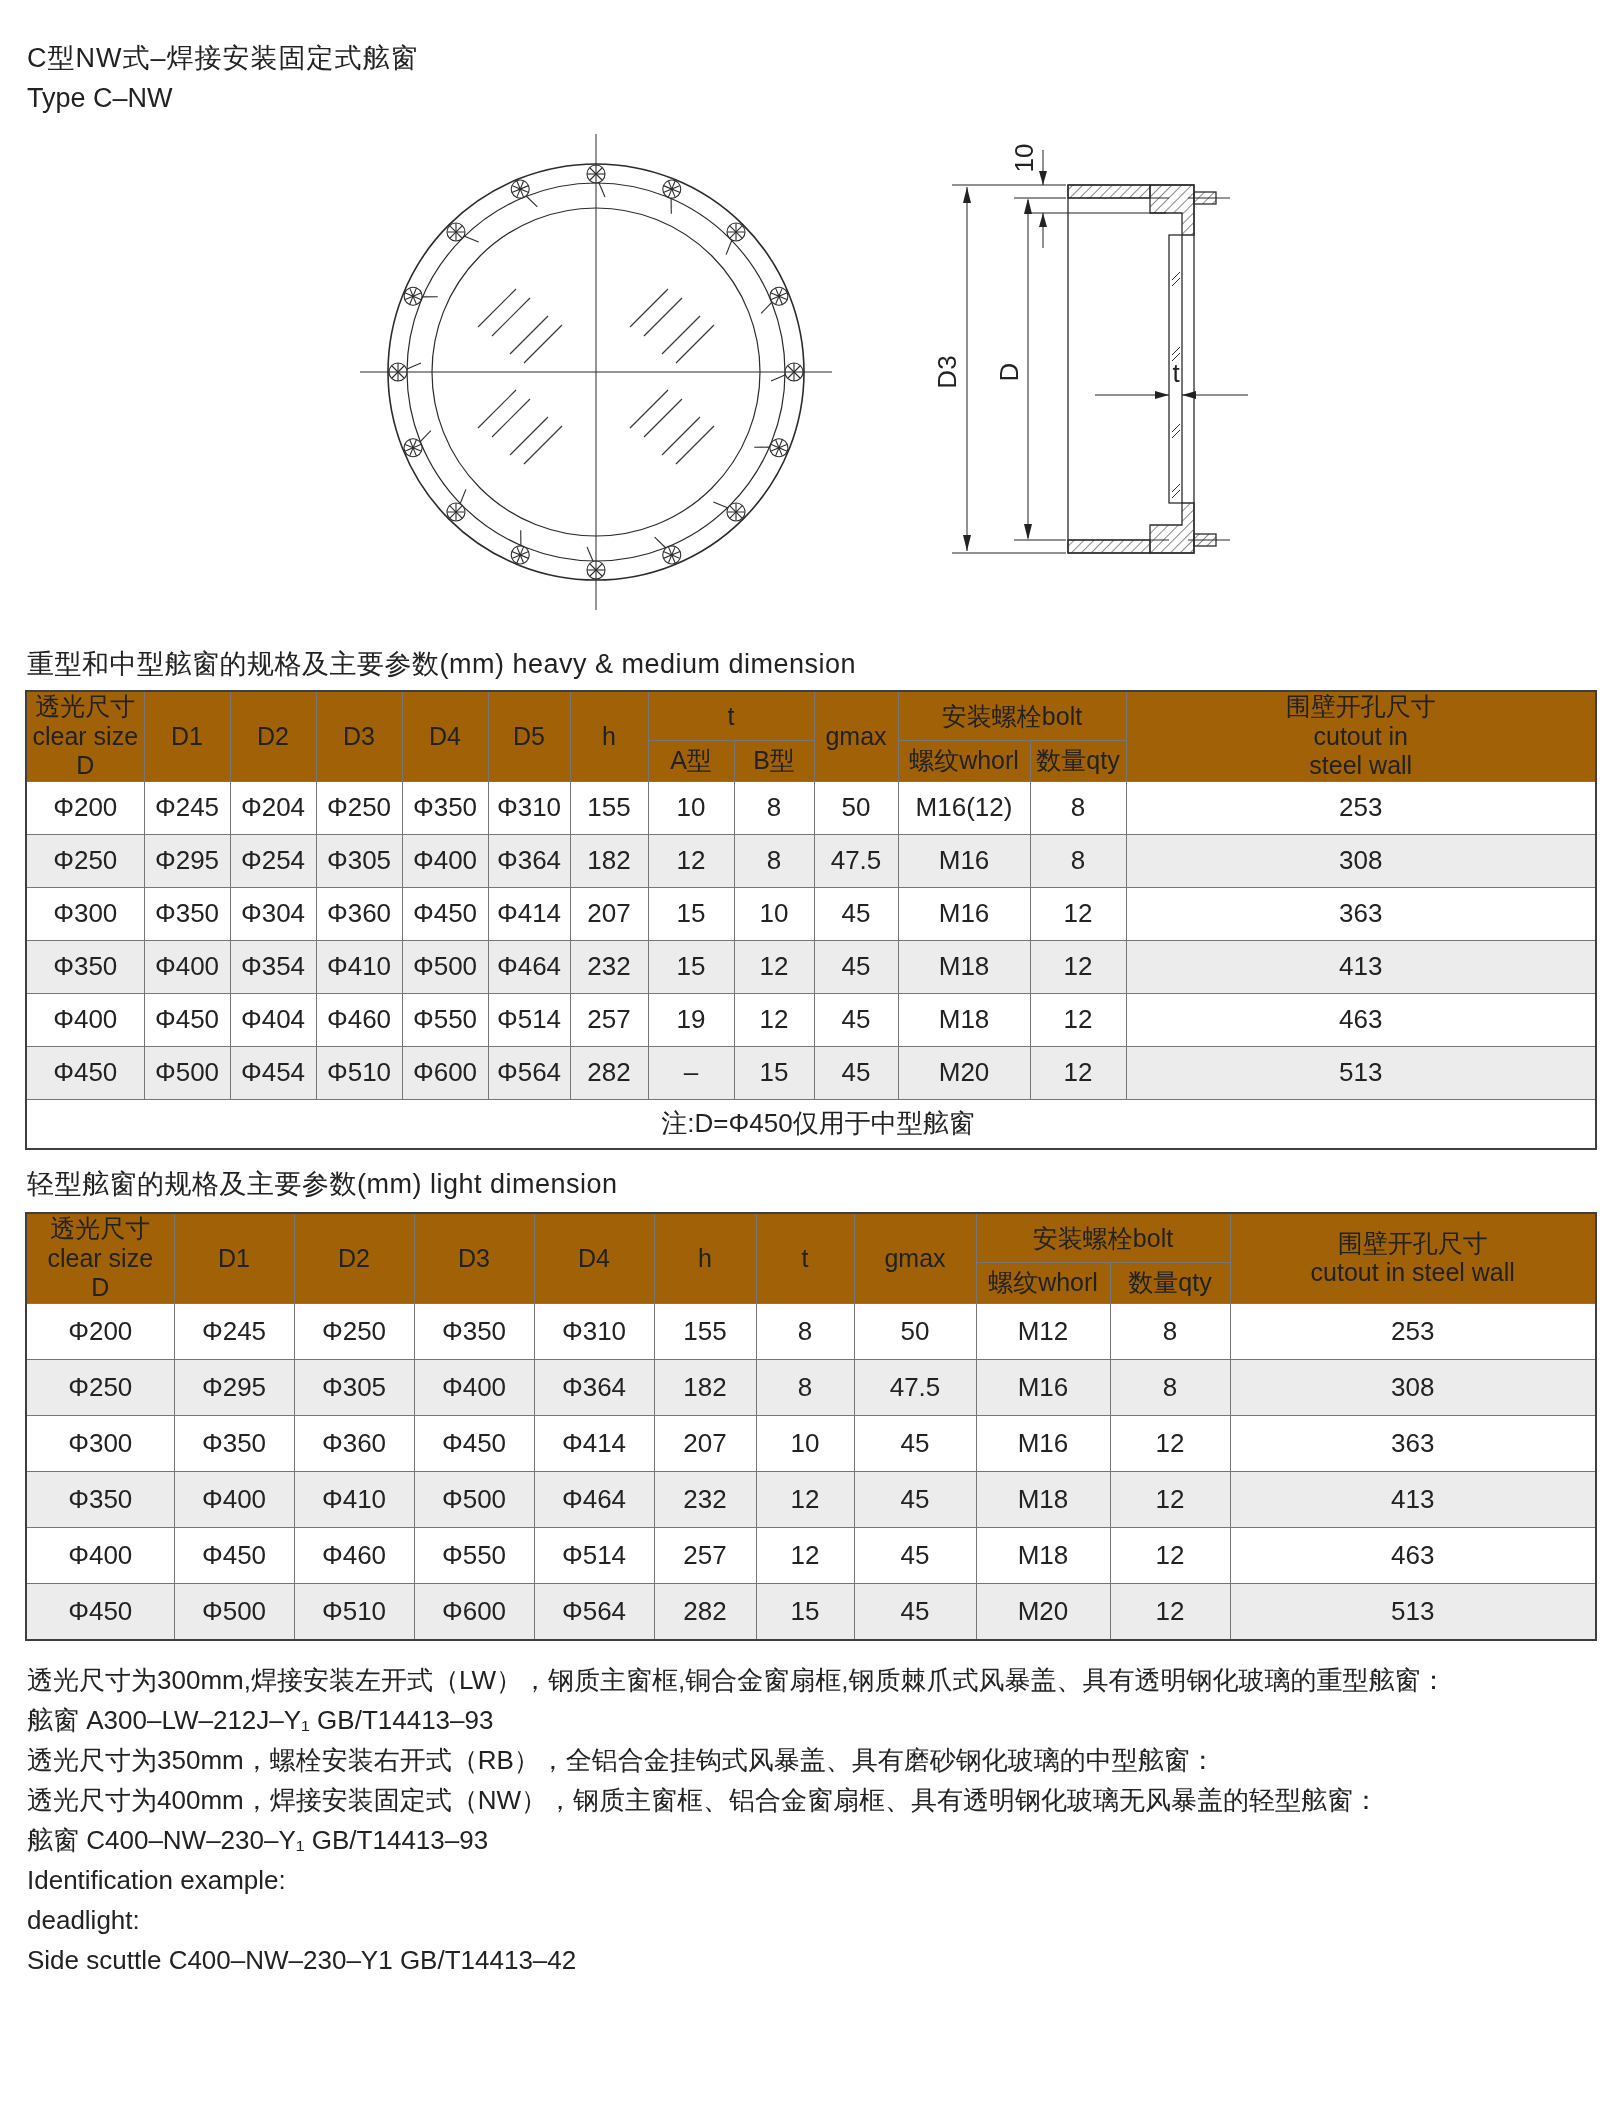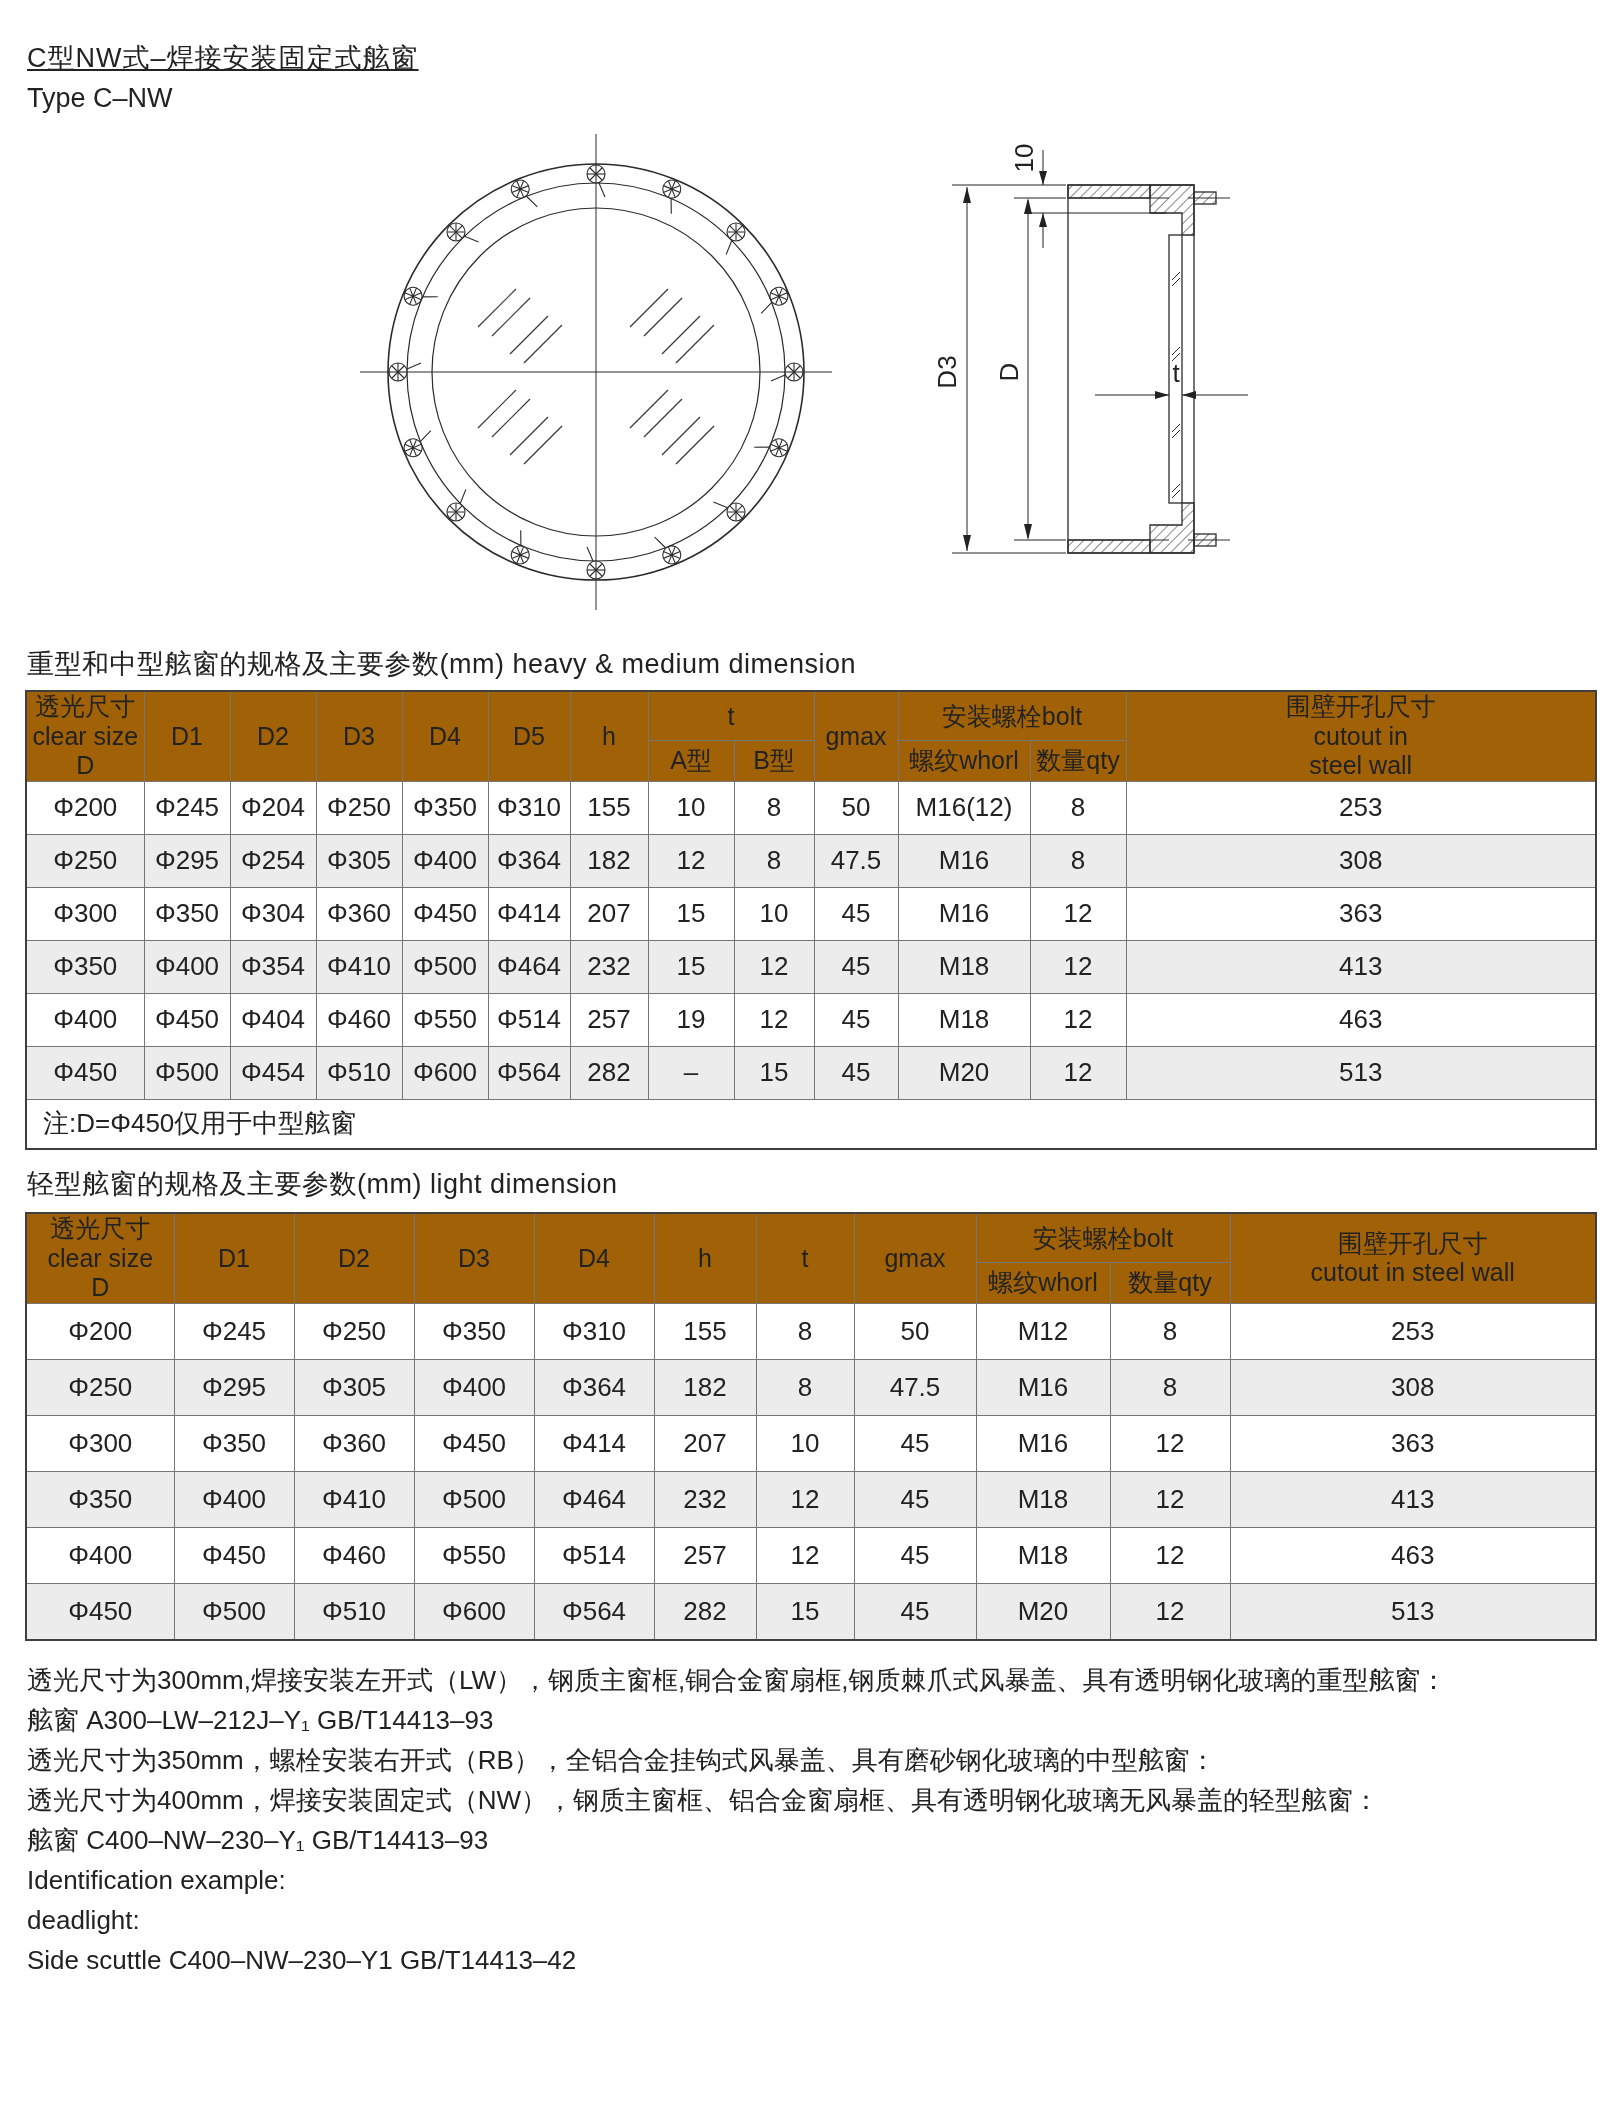--- a/index.html
+++ b/index.html
@@ -2,21 +2,21 @@
 <html><head>
 <meta charset="utf-8">
 <style>
   html,body{margin:0;padding:0;background:#ffffff;}
   .page{
     position:relative;width:1619px;height:2115px;background:#fff;
     font-family:"Liberation Sans","DejaVu Sans",sans-serif;color:#222;
     overflow:hidden;
   }
   .title-block{position:absolute;left:27px;top:40px;line-height:1.35;}
-  .title-zh{font-size:27px;letter-spacing:1px;text-decoration:underline;}
+  .title-zh{font-size:27px;letter-spacing:1px;}
   .title-en{font-size:27px;margin-top:4px;}
 
   svg.drawing{position:absolute;left:0;top:0;}
 
   .section-title{position:absolute;left:27px;font-size:27px;letter-spacing:0.5px;}
   .st1{top:646px;}
   .st2{top:1166px;}
 
   table.spec{
     position:absolute;left:25px;border-collapse:collapse;table-layout:fixed;
@@ -31,21 +31,21 @@
   table.spec thead th{background:#a16207;font-size:25px;}
   th.ml{white-space:pre-line;font-size:23px;line-height:1.18;}
   th.sub{font-size:23px;}
   .t1 thead tr.r1 th{height:44px;}
   .t1 thead tr.r2 th{height:36px;}
   .t2 thead tr.r1 th{height:47px;}
   .t2 thead tr.r2 th{height:38px;}
   .t1 tbody.data td{height:52px;}
   .t2 tbody.data td{height:55px;}
   tbody.data tr:nth-child(even) td{background:#ececec;}
-  tbody.notes td{height:48px;text-align:left;padding-left:16px;font-size:26px;background:#fff;}
+  tbody.notes td{height:48px;text-align:center;padding-left:16px;font-size:26px;background:#fff;}
 
   .examples{position:absolute;left:27px;top:1660px;width:1565px;font-size:26px;line-height:40px;}
   .ex-line{white-space:nowrap;}
 </style>
 </head>
 <body>
 
 <div class="page">
 
   <div class="title-block">

